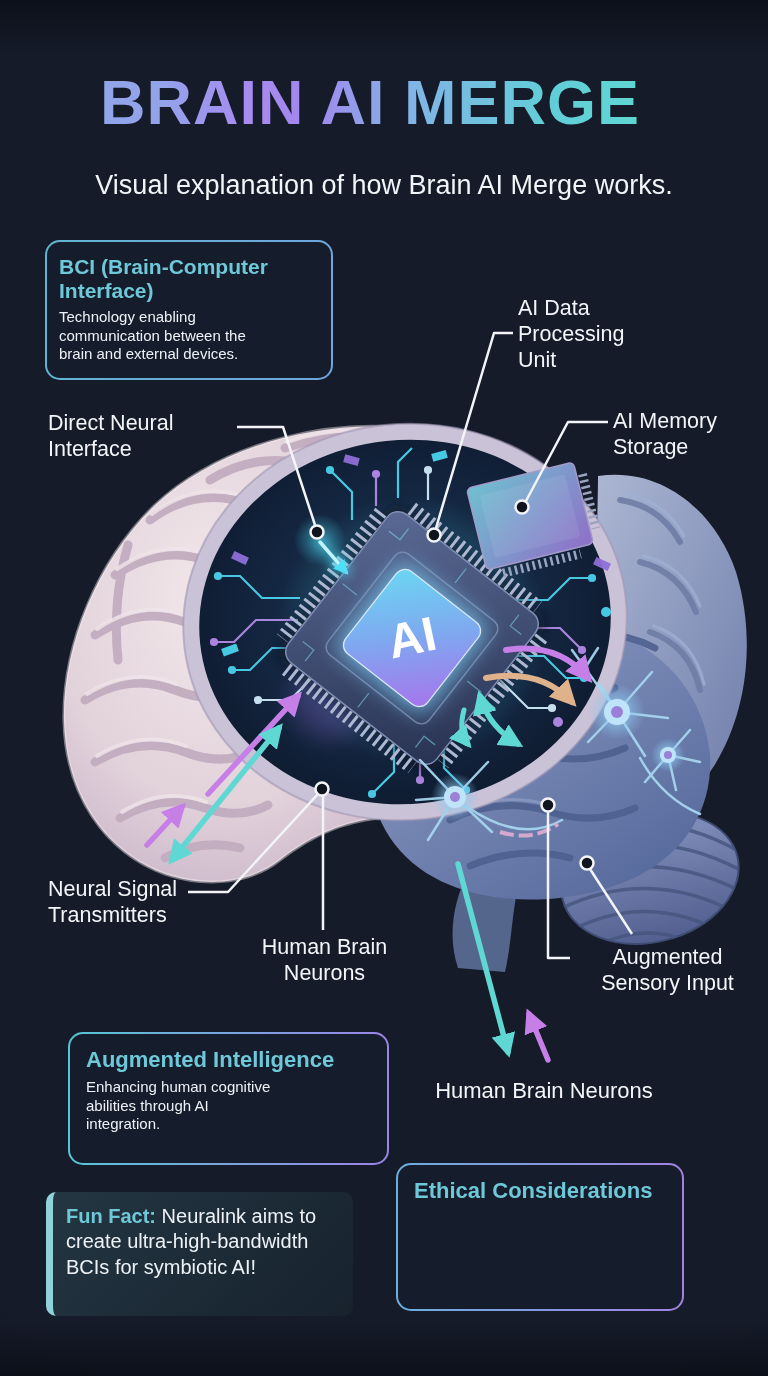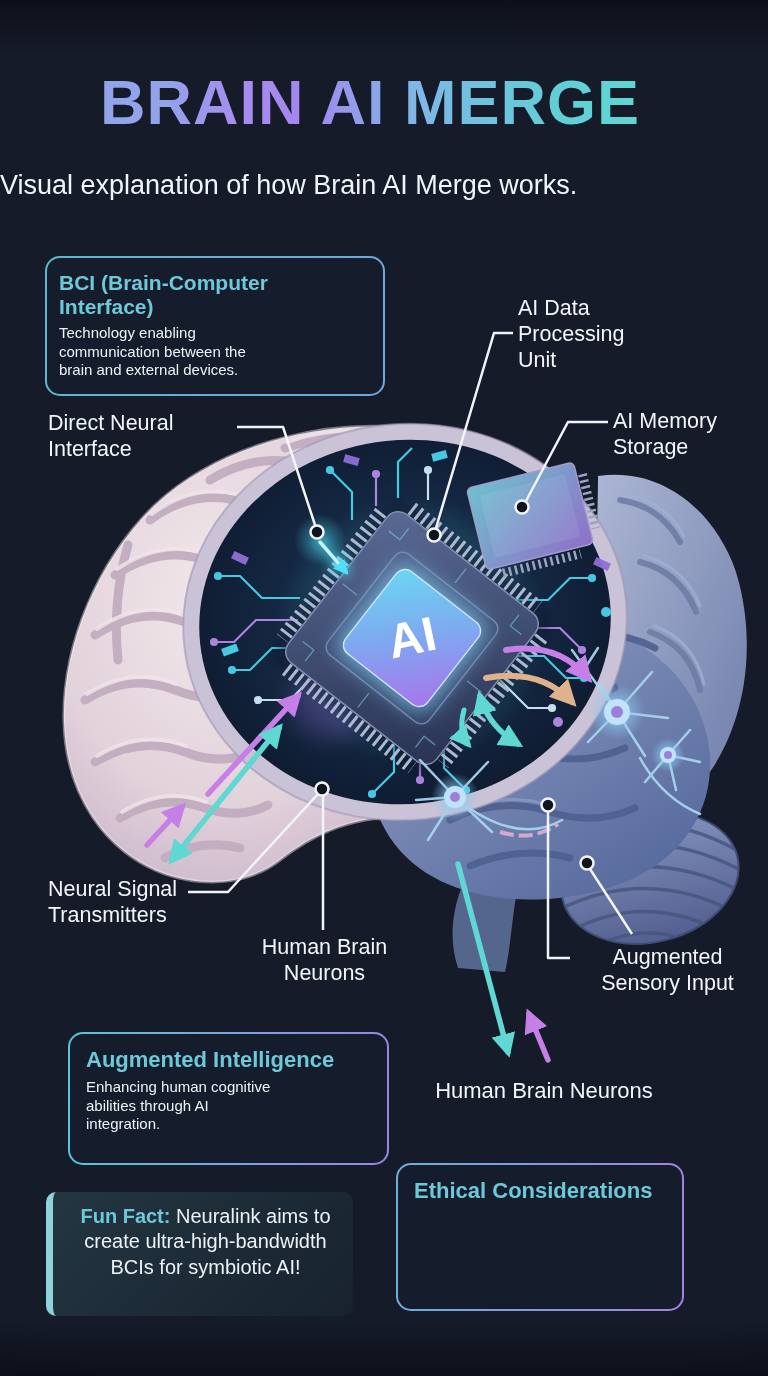--- a/index.html
+++ b/index.html
@@ -16,41 +16,41 @@
     background:
       linear-gradient(180deg,rgba(4,7,13,.55) 0%,rgba(4,7,13,0) 4%,rgba(4,7,13,0) 96%,rgba(4,7,13,.55) 100%),
       radial-gradient(130% 95% at 50% 46%,rgba(0,0,0,0) 62%,rgba(4,7,13,.42) 100%);
   }
   
   #title{left:0;top:68px;width:740px;text-align:center;
     font-size:63px;font-weight:bold;letter-spacing:1px;line-height:1.1;
     background:linear-gradient(90deg,#8fa7e8 0%,#93a3ea 22%,#a78bf0 33%,#a287ee 42%,#82b4e6 55%,#62cdd8 74%,#5ce0cc 100%);
     -webkit-background-clip:text;background-clip:text;
     -webkit-text-fill-color:transparent;color:transparent;}
-  #subtitle{left:0;top:170px;width:768px;font-size:27px;color:#f2f5f8;}
+  #subtitle{left:0;top:170px;width:768px;text-align:center;font-size:27px;color:#f2f5f8;}
   
   .callout{border-radius:15px;padding:13px 16px 14px 16px;box-sizing:border-box;
     border:2px solid transparent;
     background:linear-gradient(#151c2b,#151c2b) padding-box,
                linear-gradient(90deg,#5fb6d2,#6fa6dc) border-box;}
   .callout h3{margin:0 0 5px 0;font-size:21px;font-weight:bold;color:#6ec8d8;}
   .callout p{margin:0;font-size:15px;line-height:1.24;color:#eef2f6;white-space:pre-line;}
-  #box-bci{left:45px;top:256px;width:340px;min-height:129px;padding-left:12px;}
+  #box-bci{left:45px;top:240px;width:288px;min-height:129px;padding-left:12px;}
   #box-aug{left:48px;top:1032px;width:321px;min-height:133px;
     background:linear-gradient(#151c2b,#151c2b) padding-box,
                linear-gradient(90deg,#57c6d6,#9b84e6) border-box;margin-left:20px;}
   #box-ethical{left:396px;top:1163px;width:288px;min-height:148px;
     background:linear-gradient(#151c2b,#151c2b) padding-box,
                linear-gradient(90deg,#6aaede,#a182e0) border-box;}
   #box-ethical h3,#box-aug h3{font-size:22px;}
   #box-ethical p{font-size:20px;}
   #box-funfact{left:46px;top:1192px;width:307px;min-height:124px;box-sizing:border-box;
     background:linear-gradient(135deg,#233642 0%,#17222d 100%);
     border-radius:10px;border-left:7px solid #8fd2d8;padding:12px 8px 12px 13px;}
-  #box-funfact p{margin:0;font-size:20px;line-height:1.27;color:#eef2f6;text-align:center;}
+  #box-funfact p{margin:0;font-size:20px;line-height:1.27;color:#eef2f6;}
   #box-funfact .ff-label{color:#6ec8d8;font-weight:bold;}
   #box-funfact .ff-body{white-space:pre-line;}
   
   .flabel{font-size:21.5px;line-height:1.22;color:#f3f5f8;white-space:pre-line;}
   #lbl-dni{left:48px;top:410px;}
   #lbl-aidpu{left:518px;top:295px;}
   #lbl-aims{left:613px;top:408px;}
   #lbl-nst{left:48px;top:876px;}
   #lbl-hbn-mid{left:237px;top:934px;width:175px;text-align:center;}
   #lbl-asi{left:575px;top:944px;width:185px;text-align:center;}

